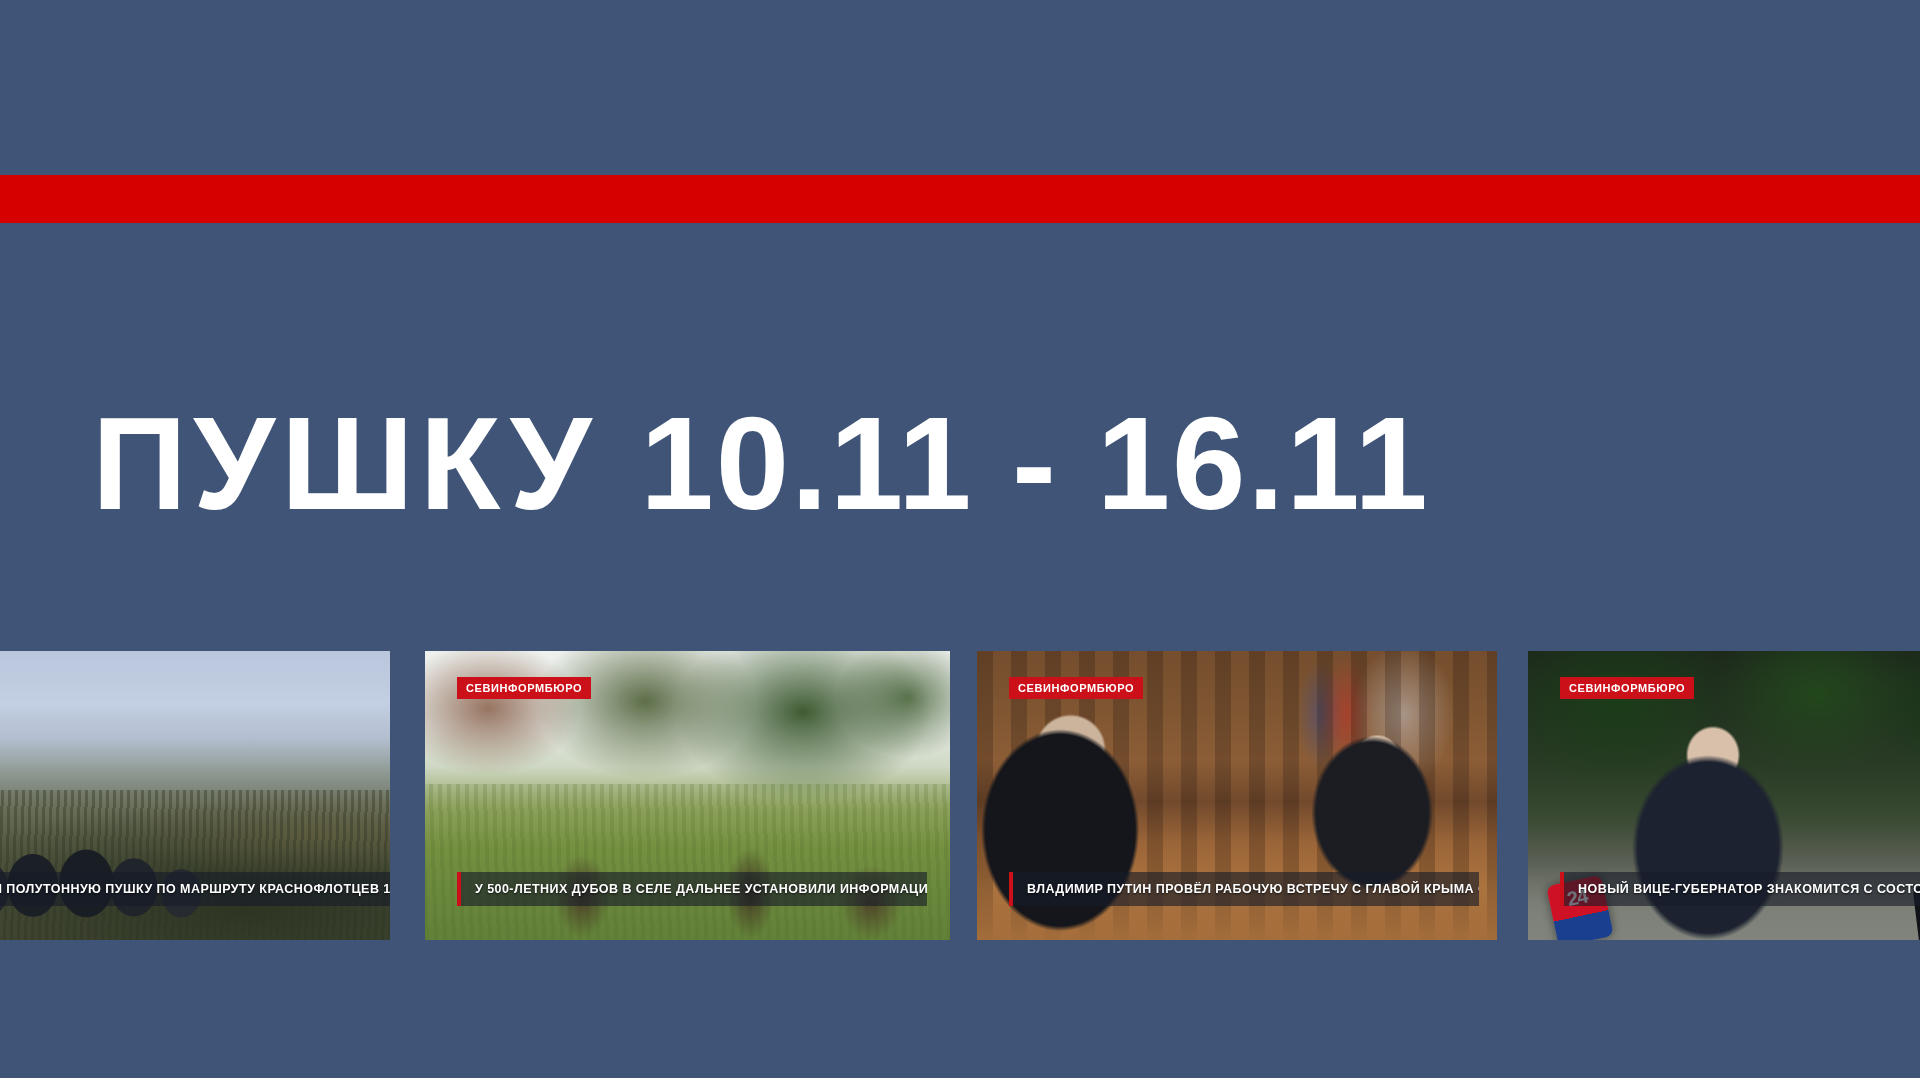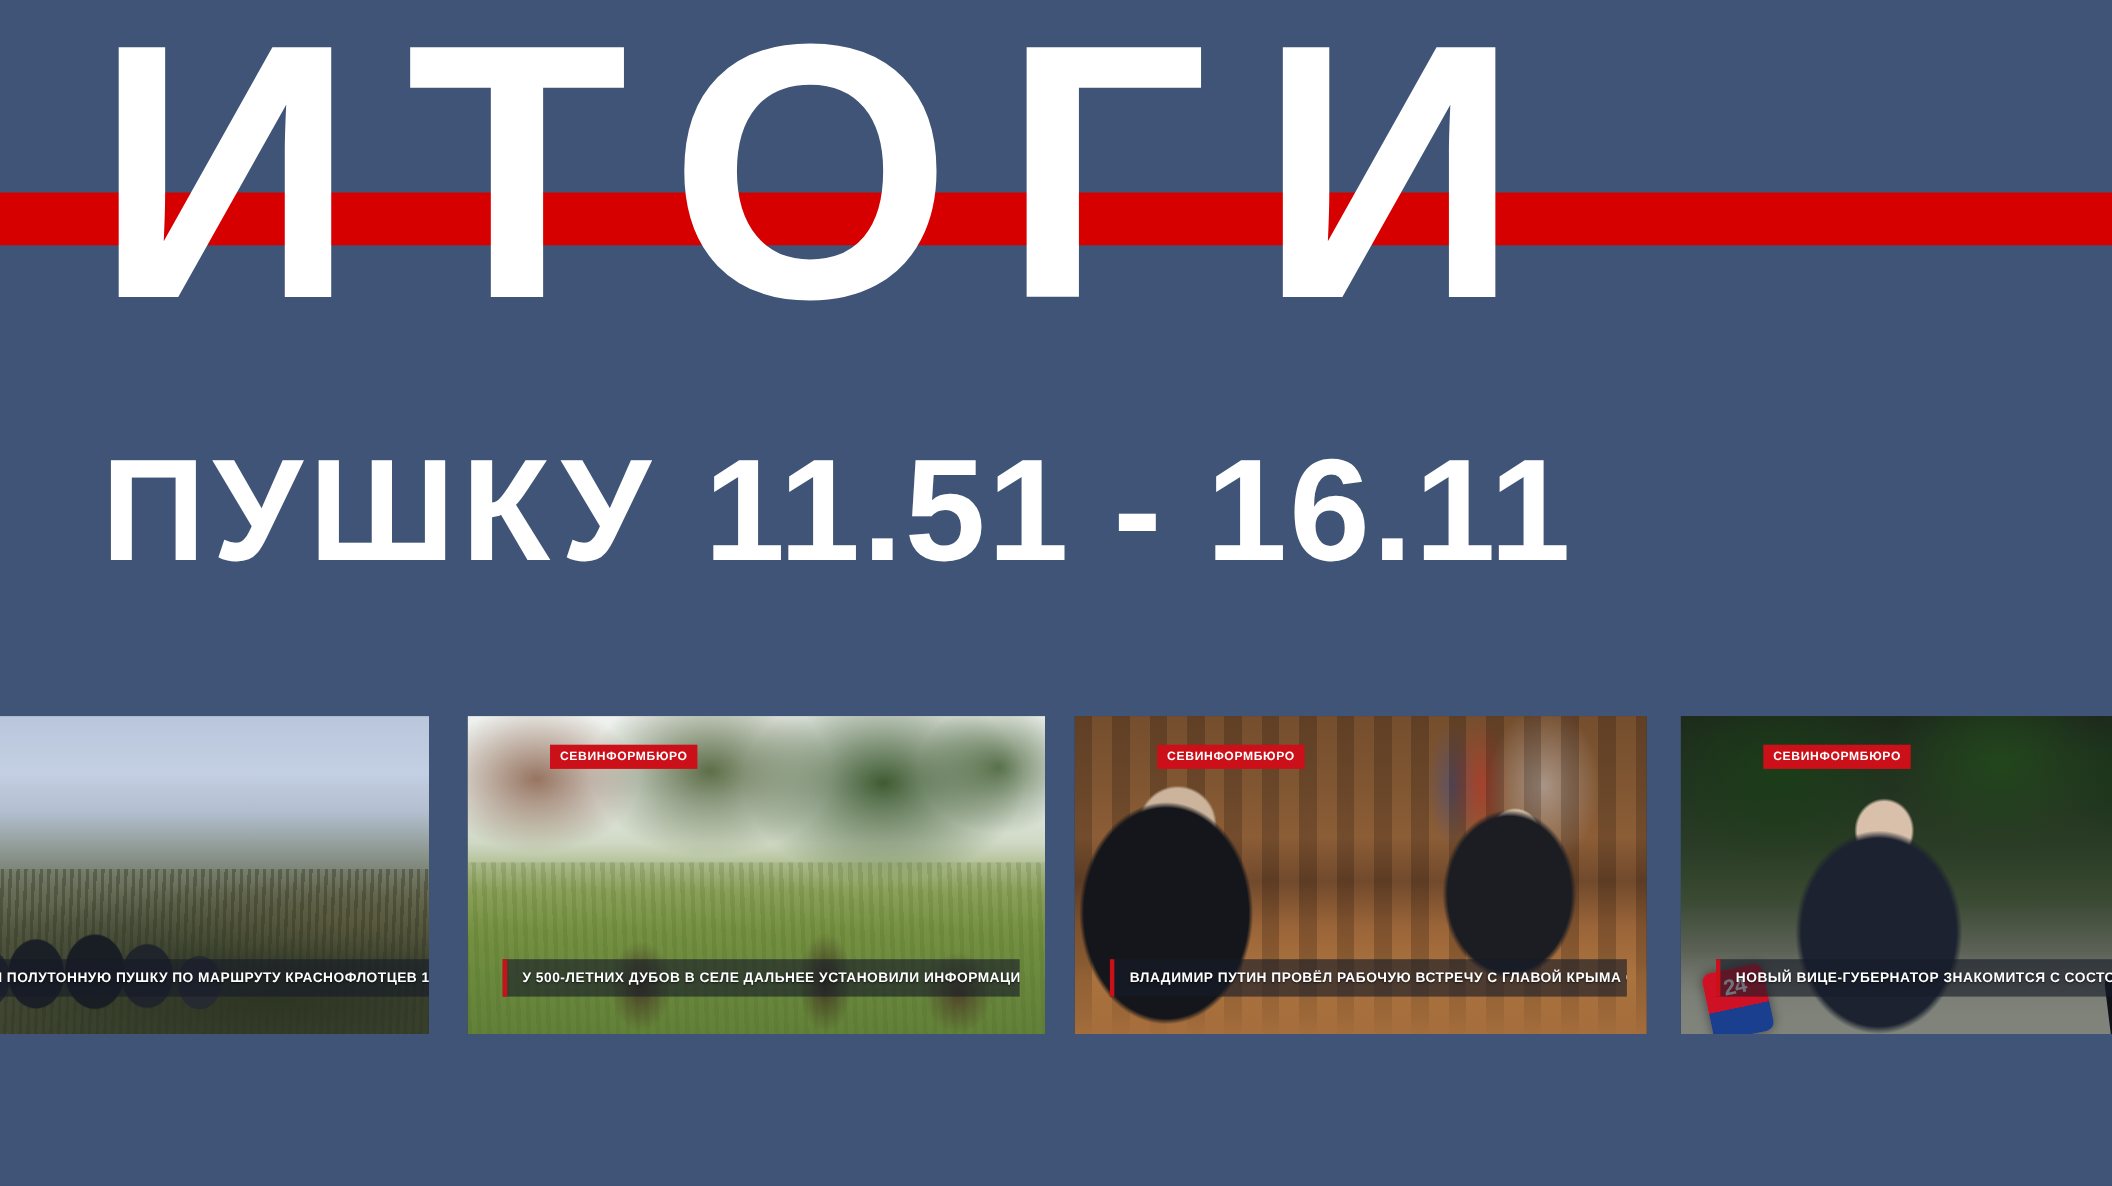--- a/index.html
+++ b/index.html
@@ -245,21 +245,20 @@
     position:absolute;
     top:26px;
     background:#cc1019;
     color:#ffffff;
     font-weight:bold;
     font-size:11px;
     letter-spacing:.6px;
     padding:5px 9px 5px 9px;
     white-space:nowrap;
     z-index:3;
-    margin-left:43px;
   }
 
   
   .caption {
     position:absolute;
     left:0;
     bottom:34px;
     height:34px;
     display:flex;
     align-items:center;
@@ -299,27 +298,24 @@
     z-index:5;
   }
 </style>
 </head>
 <body>
 
 <div class="stage">
 
   <div class="red-stripe"></div>
 
-  <div class="headline-wrap">
-    <div class="headline">ИТОГИ</div>
-  </div>
 
   <div class="subtitle">
     <span>ПУШКУ</span>
-    <span class="sub-range">11.51 - 16.11</span>
+    <span class="sub-range">10.11 - 16.11</span>
   </div>
 
   <div class="cards">
 
     <div class="card" id="card1">
       <div class="photo ph1"></div>
 
       <div class="caption">
         <span>ПРОНЕСЛИ ПОЛУТОННУЮ ПУШКУ ПО МАРШРУТУ КРАСНОФЛОТЦЕВ 1941 ГОДА</span>
       </div>

